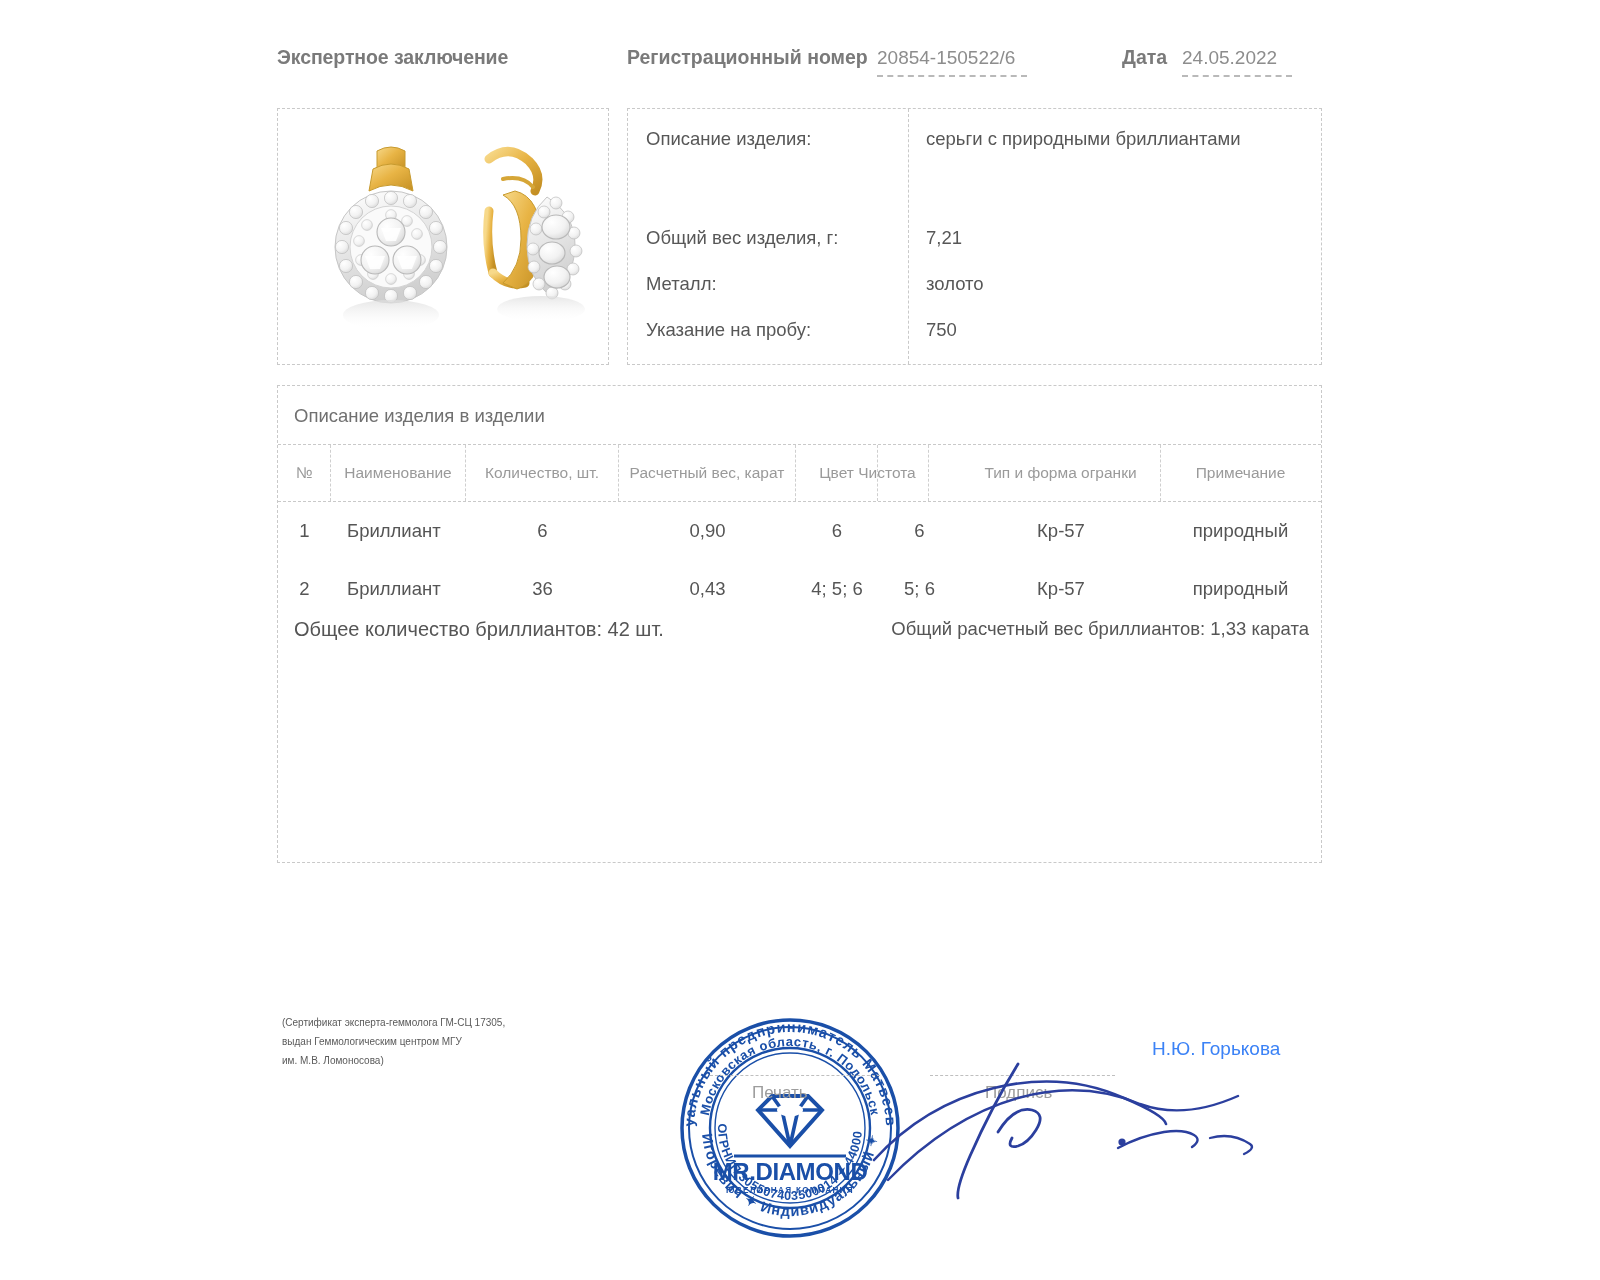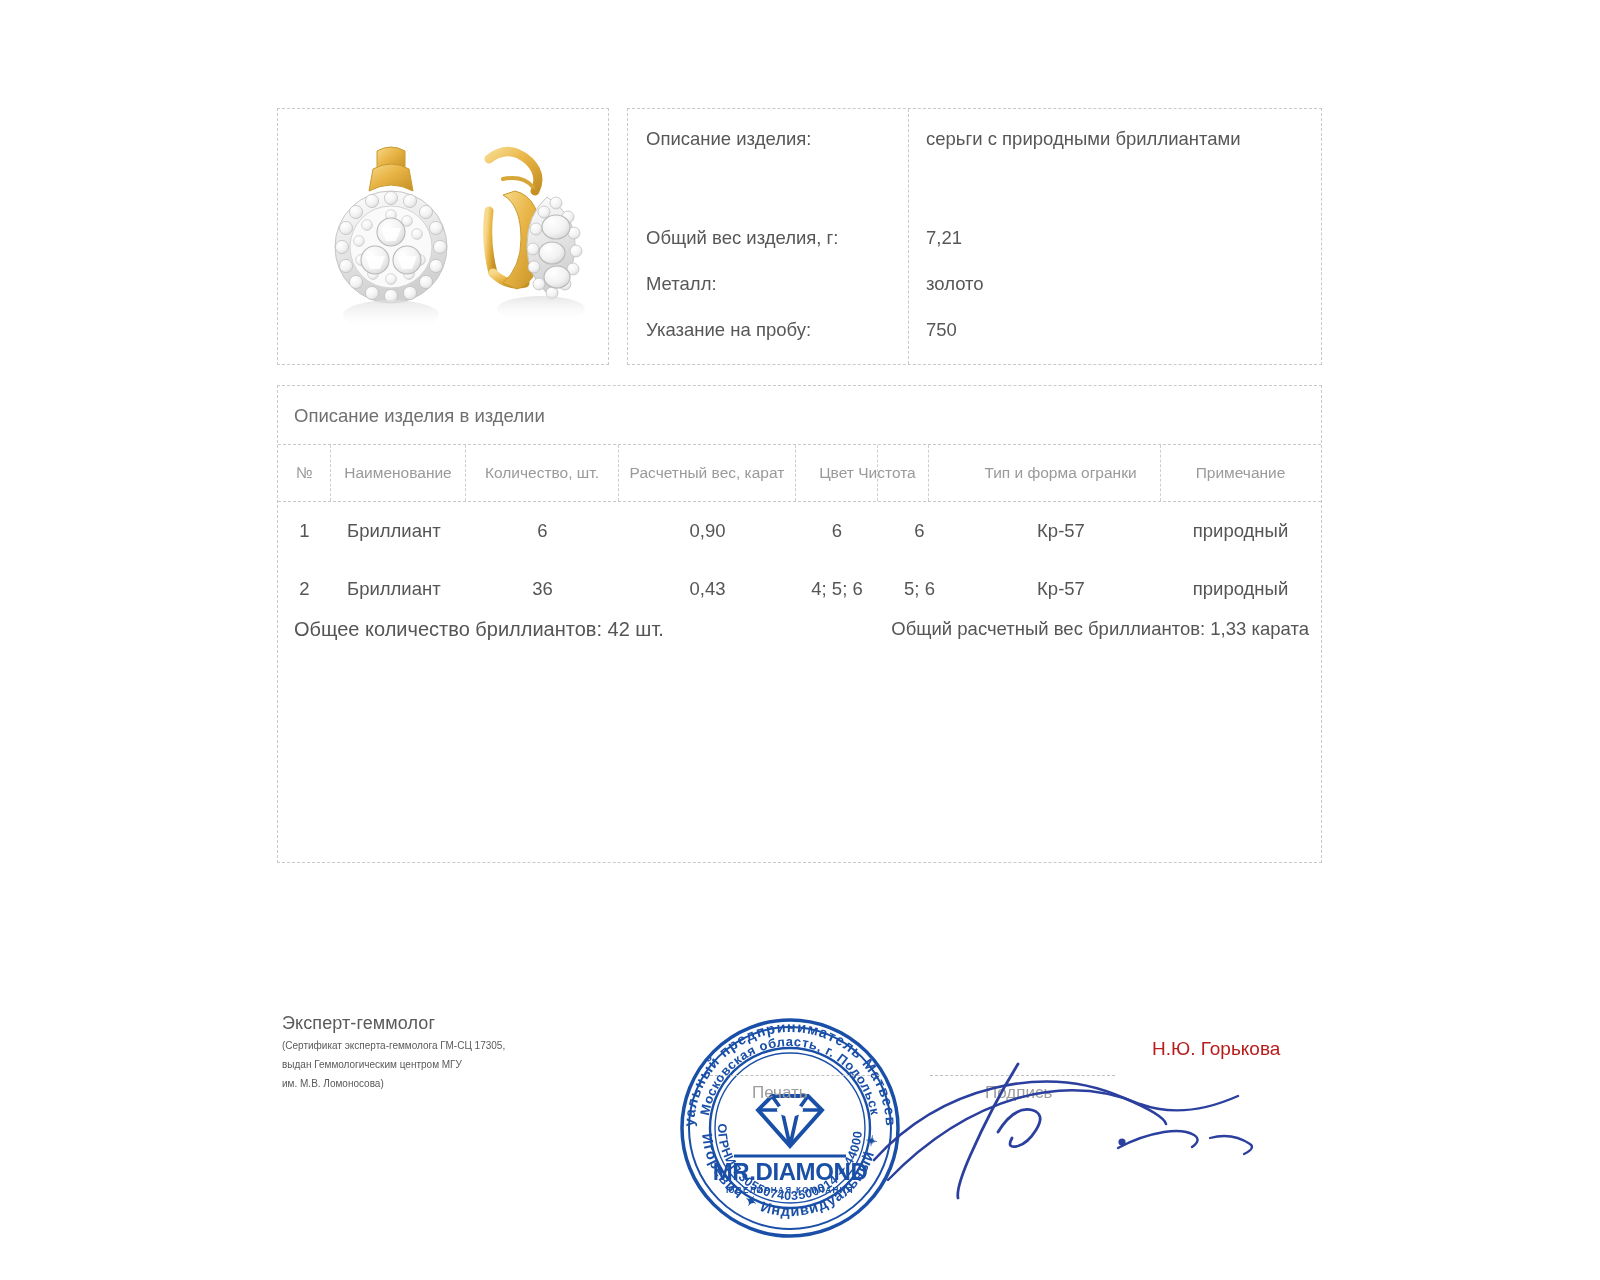--- a/index.html
+++ b/index.html
@@ -271,29 +271,36 @@
   .sig-svg {
     position: absolute;
     left: 870px; top: 1020px;
     width: 420px; height: 180px;
     pointer-events: none;
   }
   .sig-name {
     position: absolute;
     left: 1152px; top: 1038px;
     font-size: 19px;
-    color: #b91c1c;
+    color: #3b82f6;
     white-space: nowrap;
   }
 </style>
 </head>
 <body>
 
 <div class="page">
 
+  <div class="header">
+    <div class="hdr-title">Экспертное заключение</div>
+    <div class="hdr-reg-label">Регистрационный номер</div>
+    <div class="hdr-reg-value">20854-150522/6</div>
+    <div class="hdr-date-label">Дата</div>
+    <div class="hdr-date-value">24.05.2022</div>
+  </div>
 
   <div class="dbox photo-box">
     <div class="jewel-wrap">
       <svg width="300" height="215" viewBox="0 0 300 215">
         <defs>
           <linearGradient id="goldG" x1="0" y1="0" x2="1" y2="1">
             <stop offset="0%" stop-color="#f7d98a"></stop>
             <stop offset="45%" stop-color="#e8b445"></stop>
             <stop offset="100%" stop-color="#c48f23"></stop>
           </linearGradient>
@@ -459,21 +466,20 @@
     <div class="totals">
       <div class="total-count">Общее количество бриллиантов: 42 шт.</div>
       <div class="total-weight">Общий расчетный вес бриллиантов: 1,33 карата</div>
     </div>
   </div>
 
 
   <div class="footer">
 
     <div class="expert-block">
-      <div class="expert-title">Эксперт-геммолог</div>
       <div class="expert-cert">(Сертификат эксперта-геммолога ГМ-СЦ 17305,
 выдан Геммологическим центром МГУ
 им. М.В. Ломоносова)</div>
     </div>
 
     <div class="stamp-wrap">
       <svg width="236" height="236" viewBox="0 0 236 236">
         <defs>
           <path id="arcTop" d="M 22 118 A 96 96 0 0 1 214 118"></path>
           <path id="arcTop2" d="M 36 118 A 82 82 0 0 1 200 118"></path>

